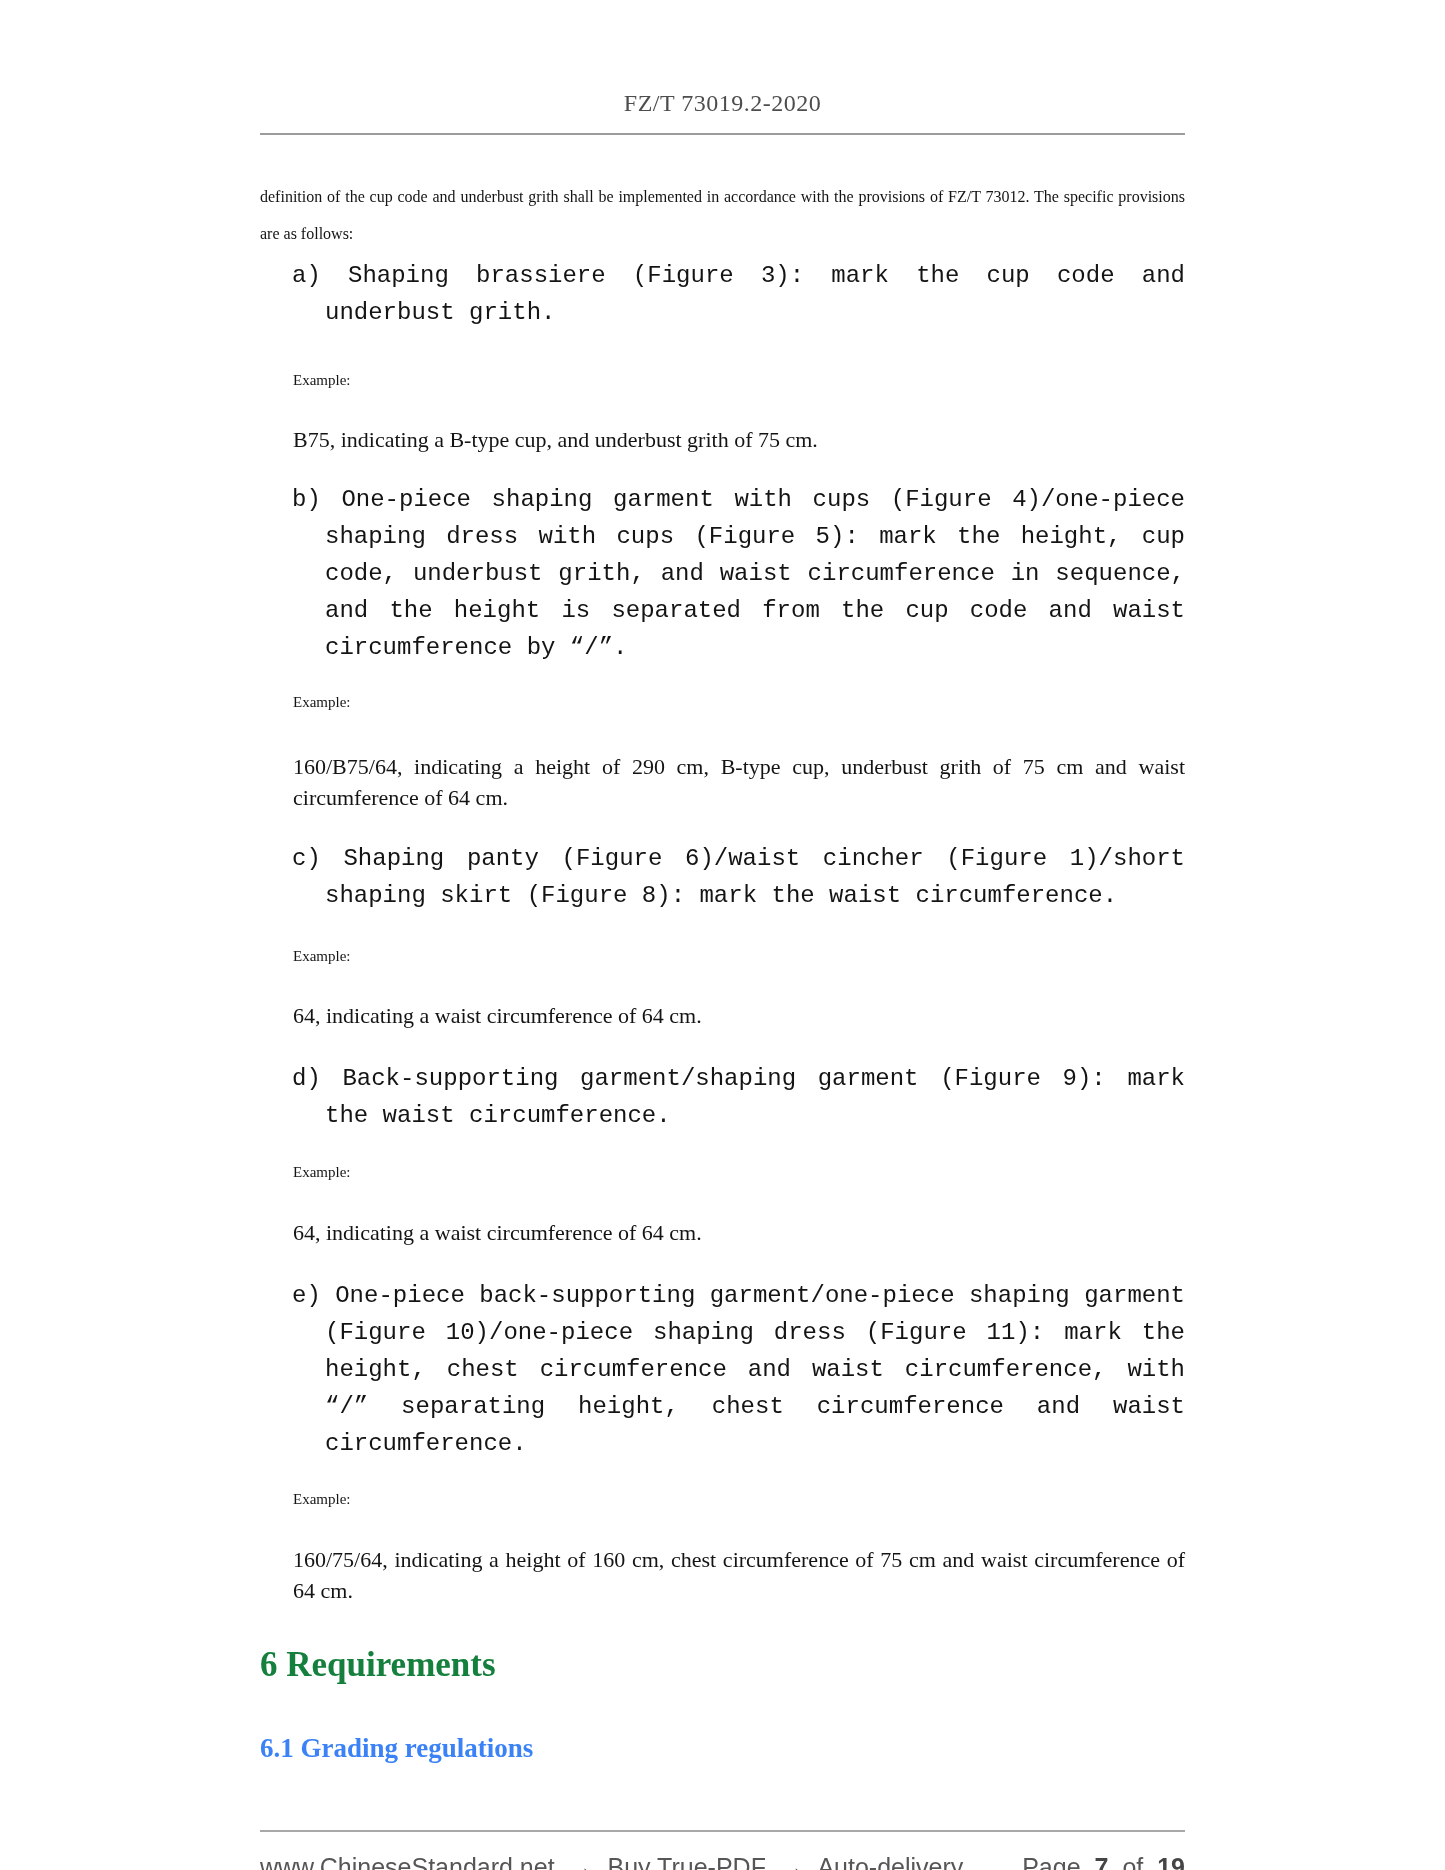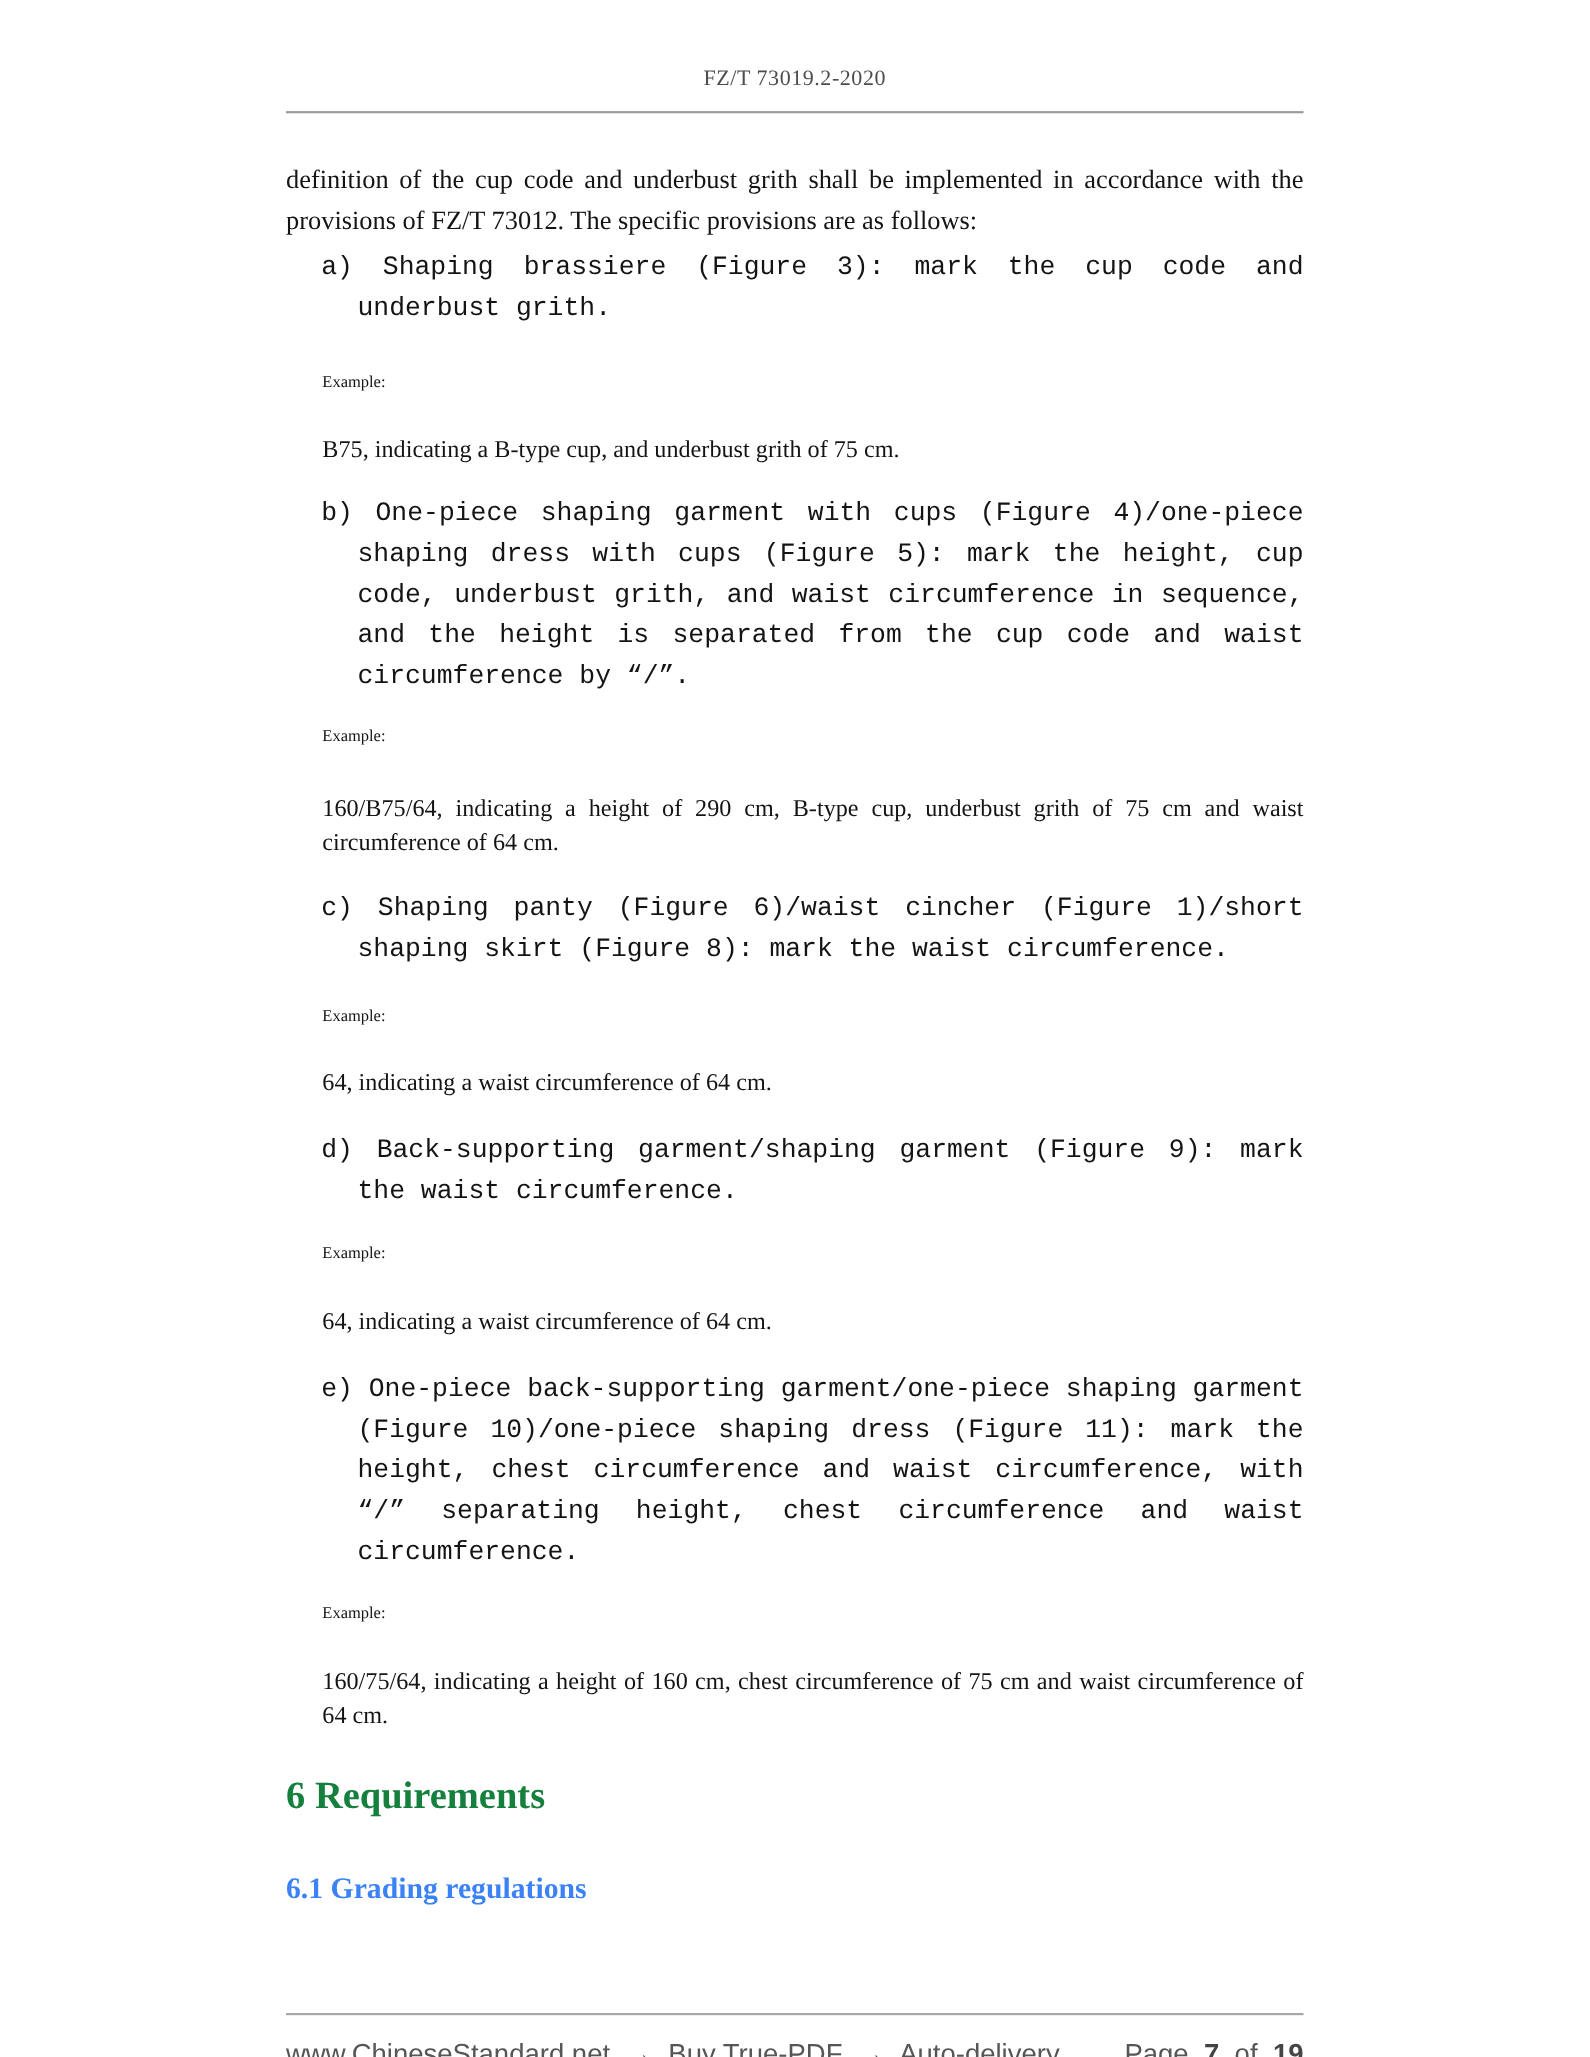--- a/index.html
+++ b/index.html
@@ -15,36 +15,36 @@
     font-family: "Liberation Serif", serif;
     color: #141414;
   }
   .content {
     position: absolute;
     left: 260px;
     top: 0;
     width: 925px;
   }
   .doc-code {
-    margin-top: 56px;
-    font-size: 20px;
+    margin-top: 88px;
+    font-size: 24px;
     line-height: 30px;
     text-align: center;
     color: #4d4d4d;
     letter-spacing: 0.5px;
   }
   .header-rule {
     margin-top: 15px;
     border: none;
     border-top: 2px solid #9c9c9c;
     height: 0;
   }
   .intro {
     margin: 43px 0 0 0;
-    font-size: 24px;
+    font-size: 16px;
     line-height: 37px;
     text-align: justify;
   }
   .list-item {
     margin: 0;
     font-size: 24px;
     line-height: 37px;
     text-align: justify;
     padding-left: 65px;
     text-indent: -33px;

